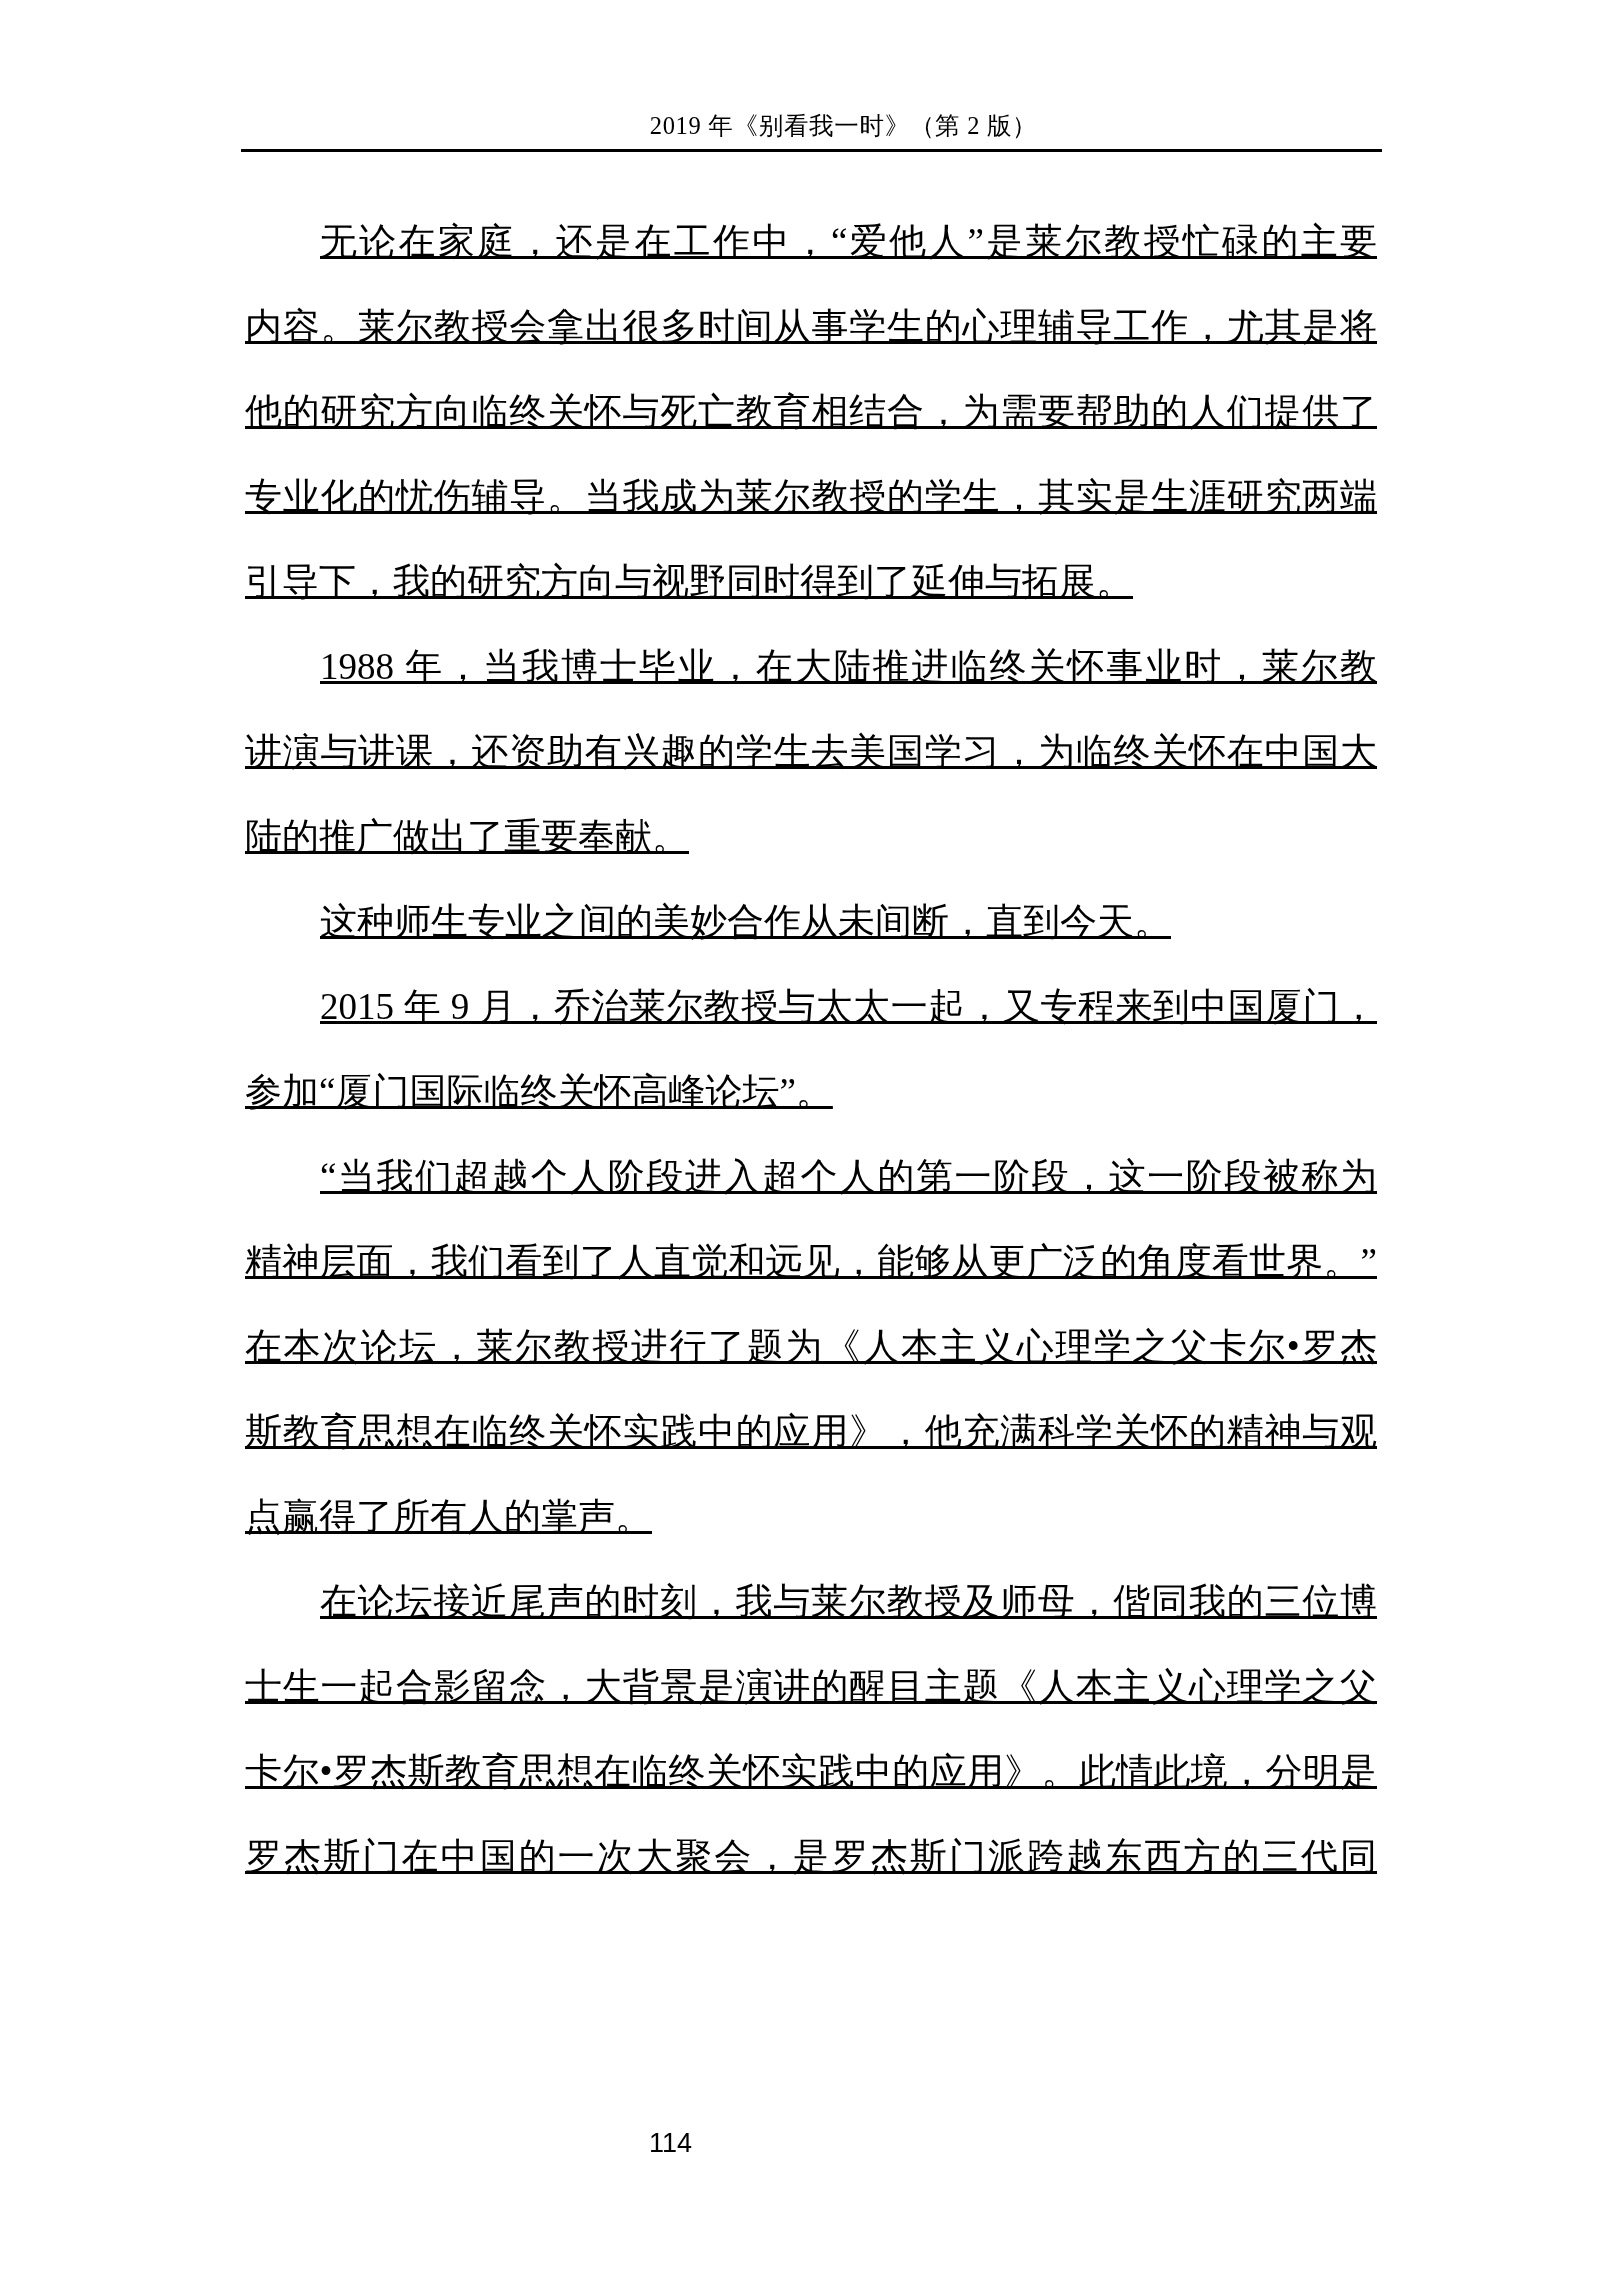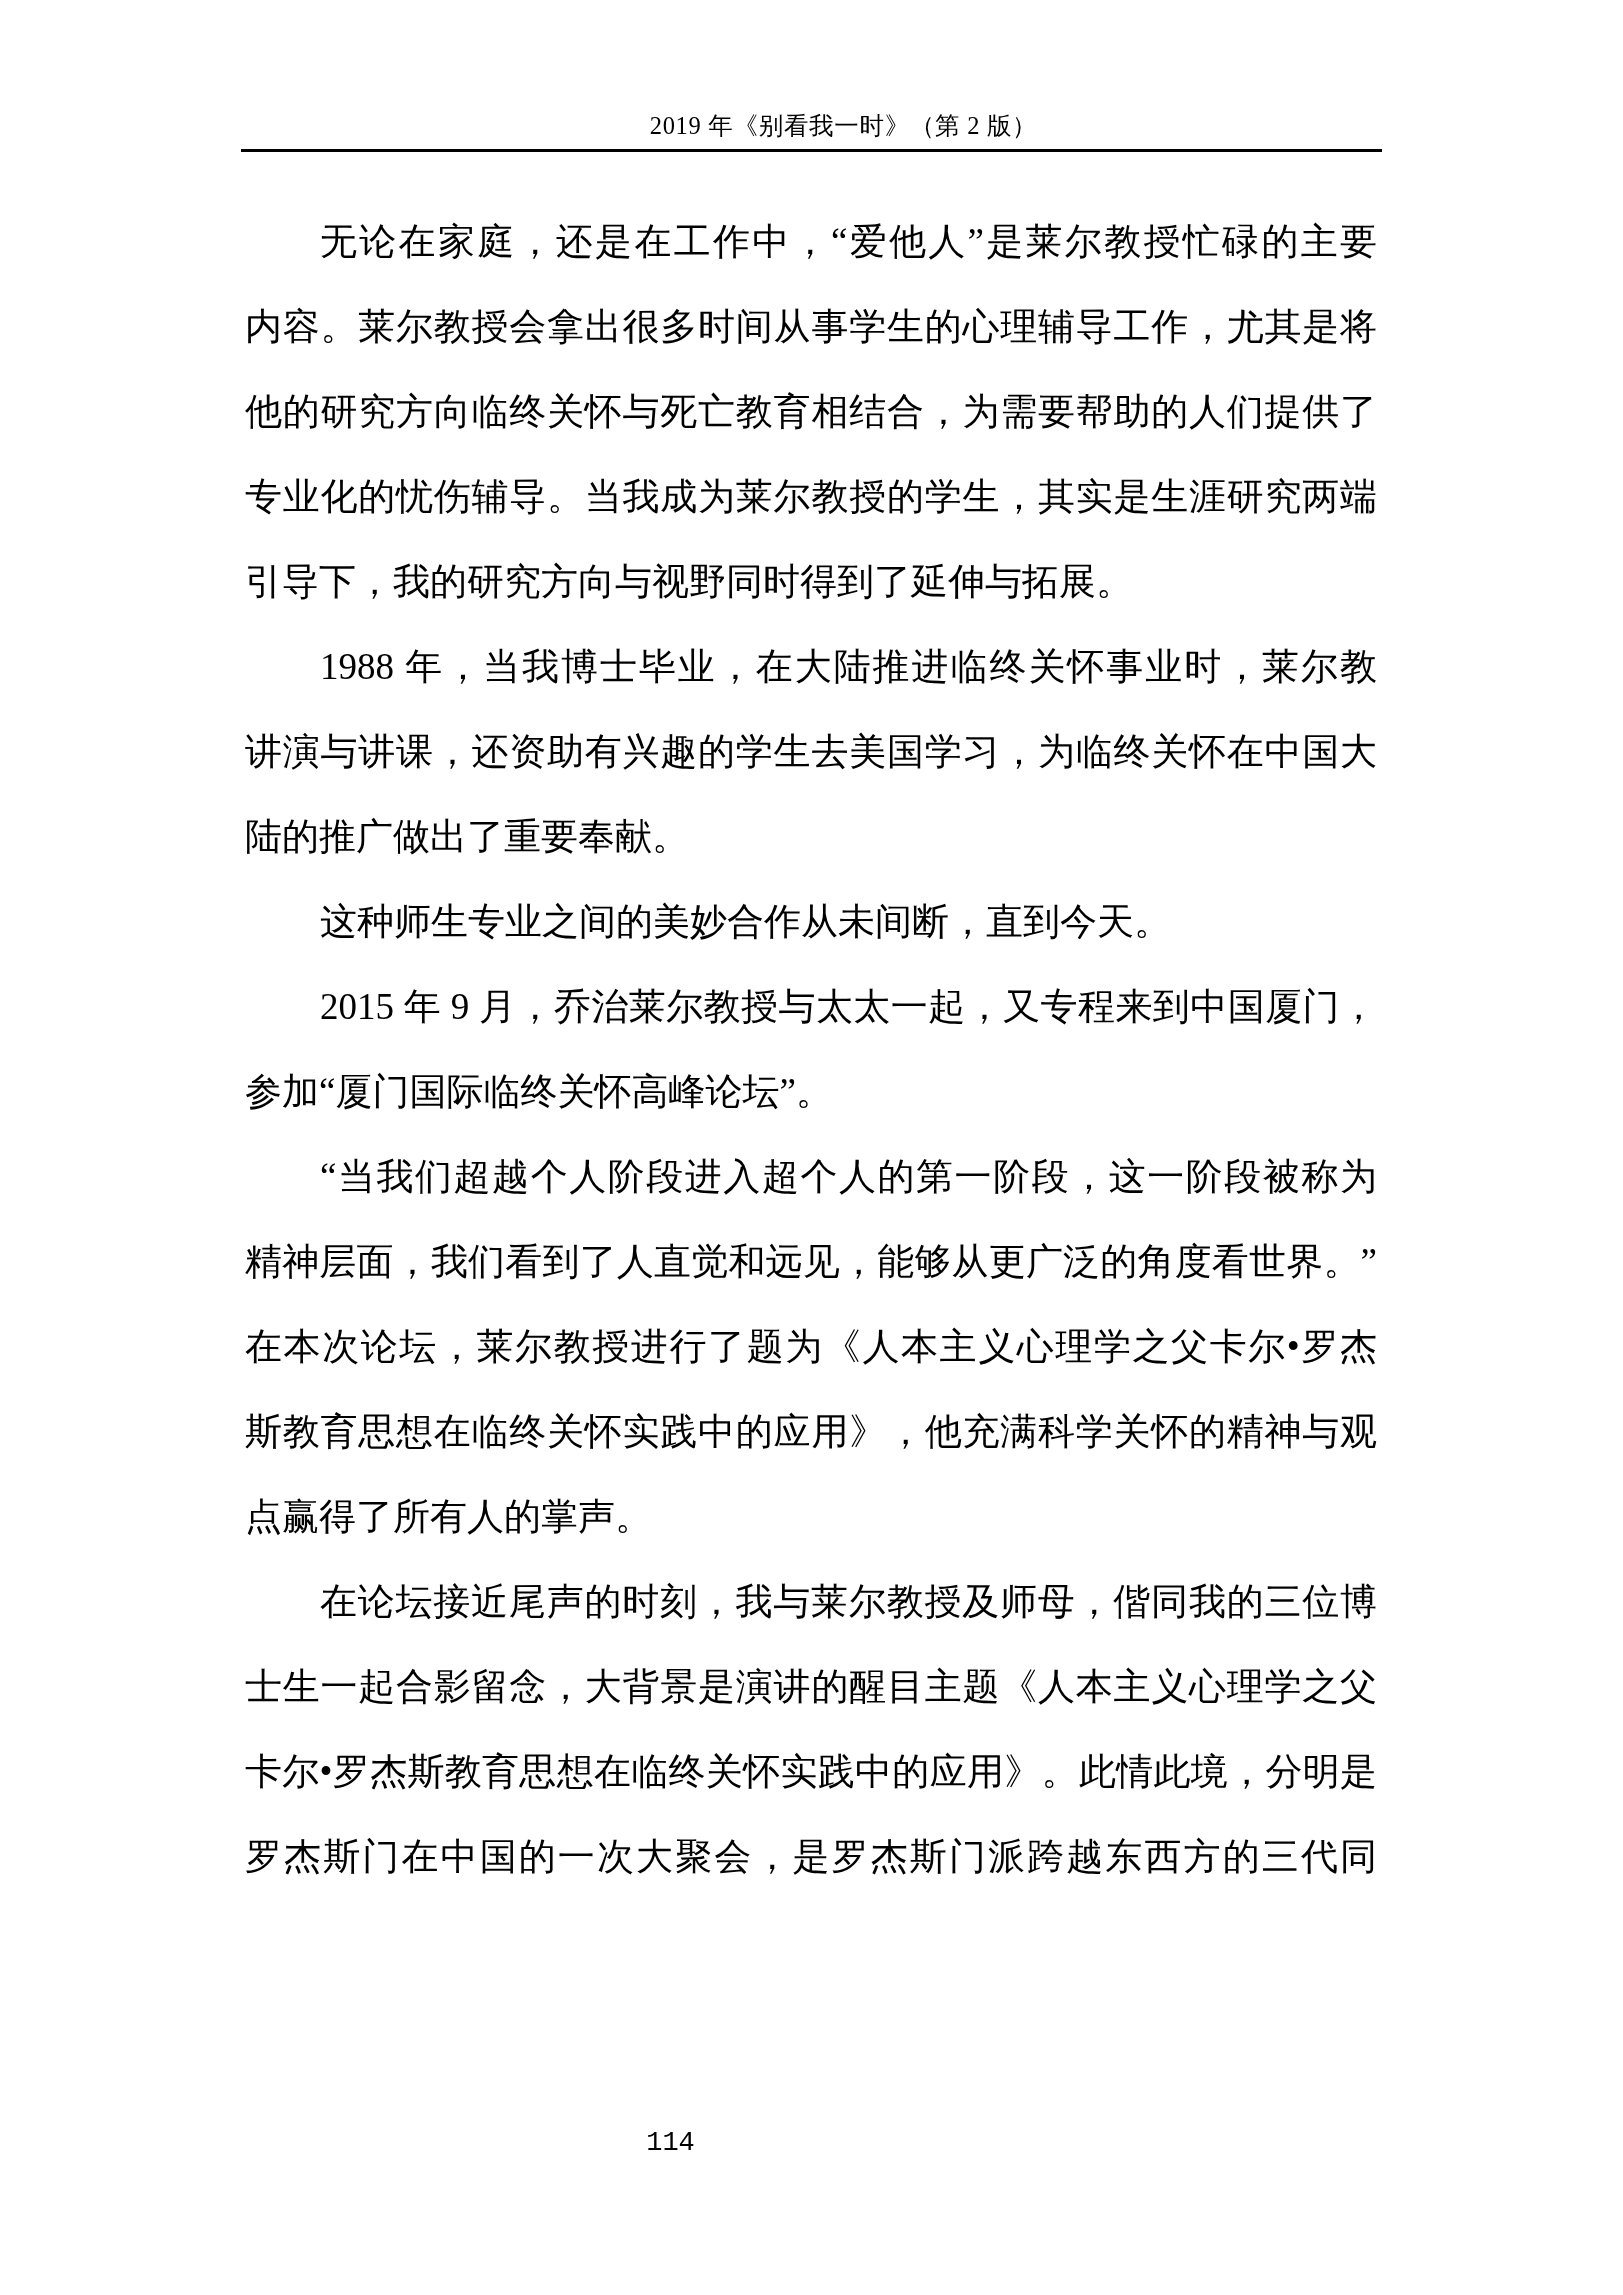--- a/index.html
+++ b/index.html
@@ -45,37 +45,38 @@
   .line {
     width: 1132px;
     height: 85px;
     line-height: 85px;
     font-size: 37px;
     overflow: hidden;
     text-align: justify;
     text-align-last: justify;
     text-justify: inter-character;
     white-space: normal;
+    text-decoration: underline;
   }
   .line.para-end {
     text-align: right;
     text-align-last: left;
   }
   .line.indent { text-indent: 75px; }
 
   
   .page-number {
     position: absolute;
     top: 2126px;
     left: 0;
     width: 1341px;
     text-align: center;
     font-size: 27px;
     line-height: 34px;
-    font-family: Liberation Mono, monospace;
+    font-family: Liberation Sans, sans-serif;
   }
 </style>
 </head>
 <body>
 
 <div class="page">
 
   <div class="header-title">2019 年《别看我一时》（第 2 版）</div>
 
   <div class="header-rule"></div>

